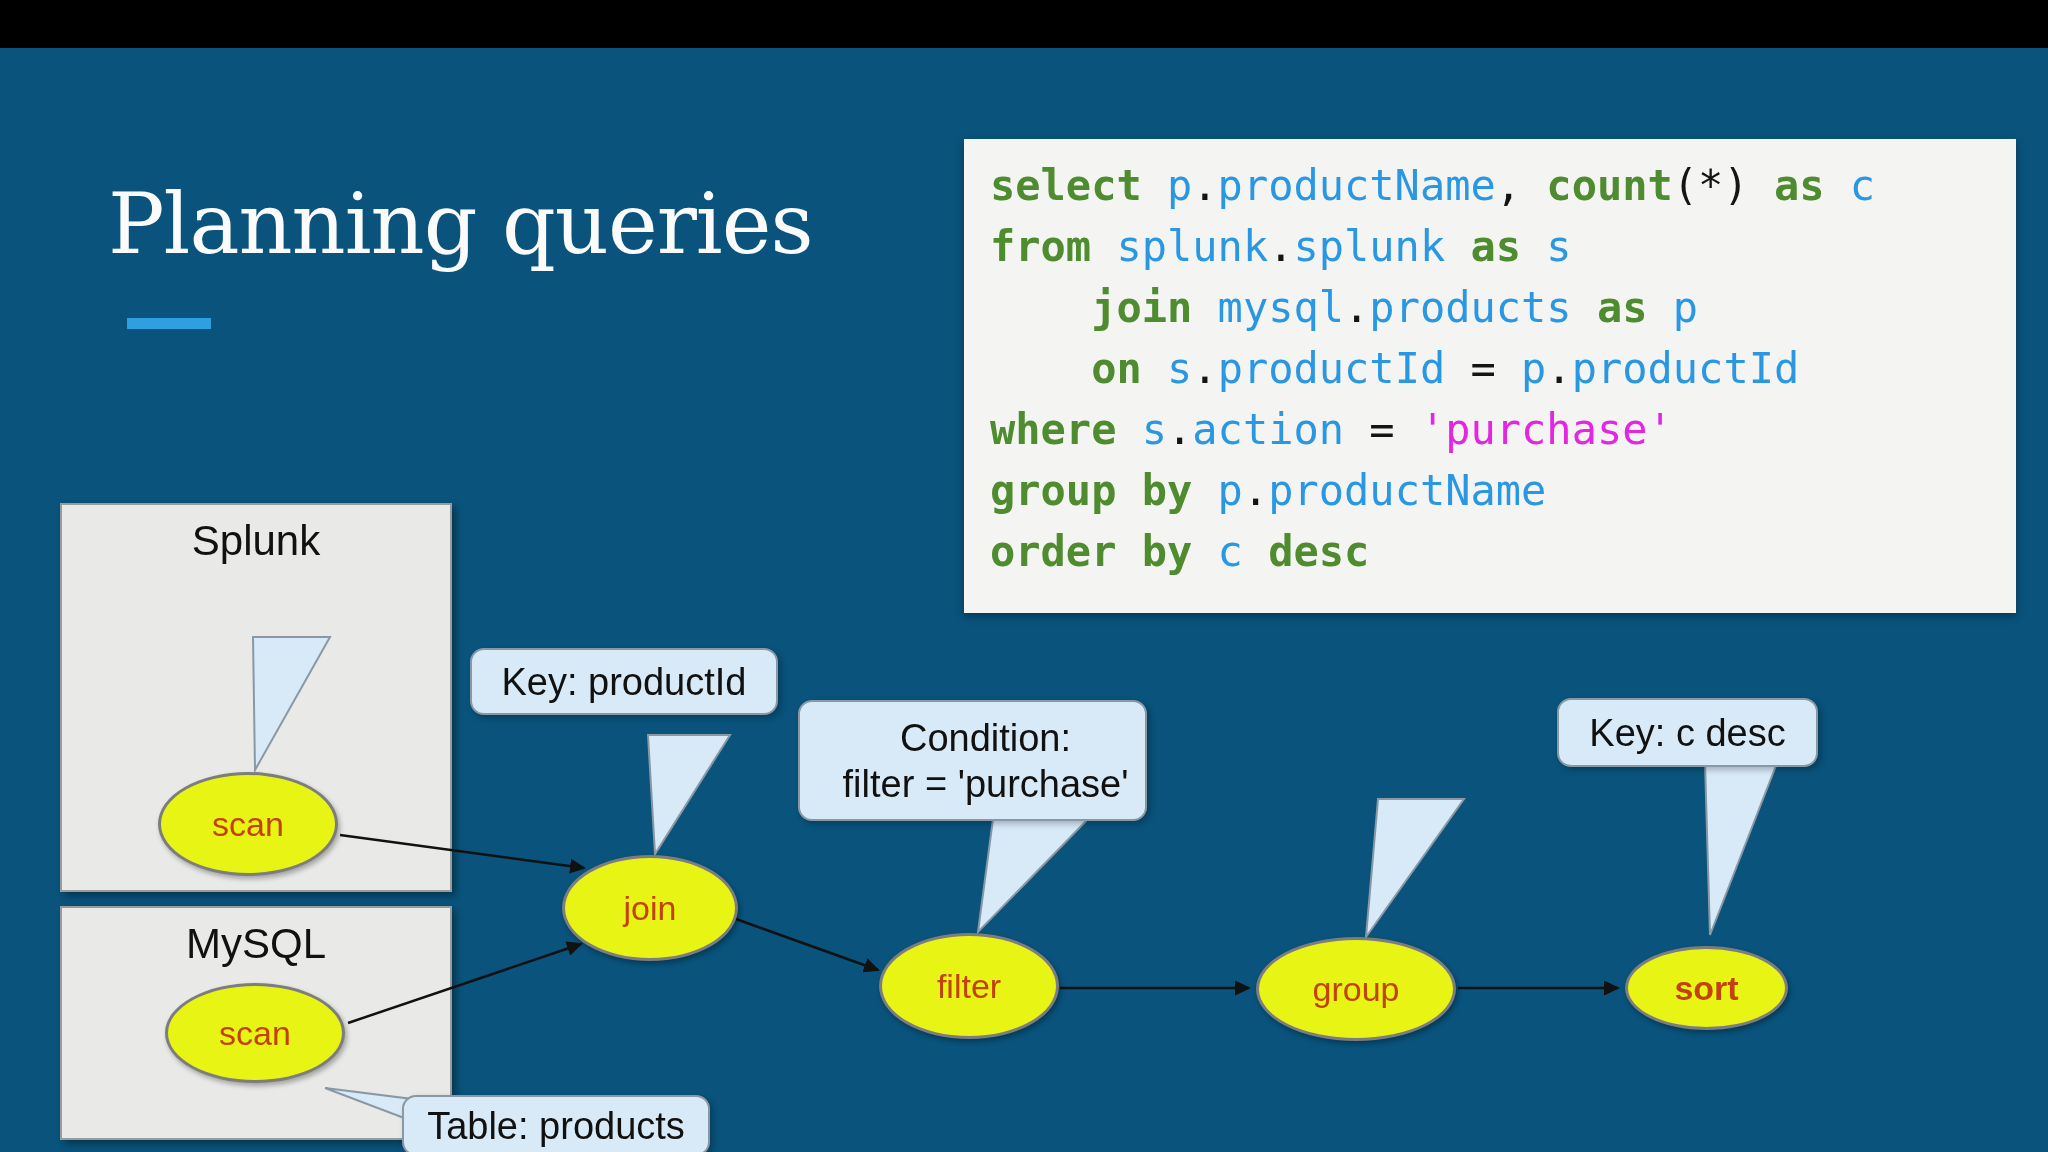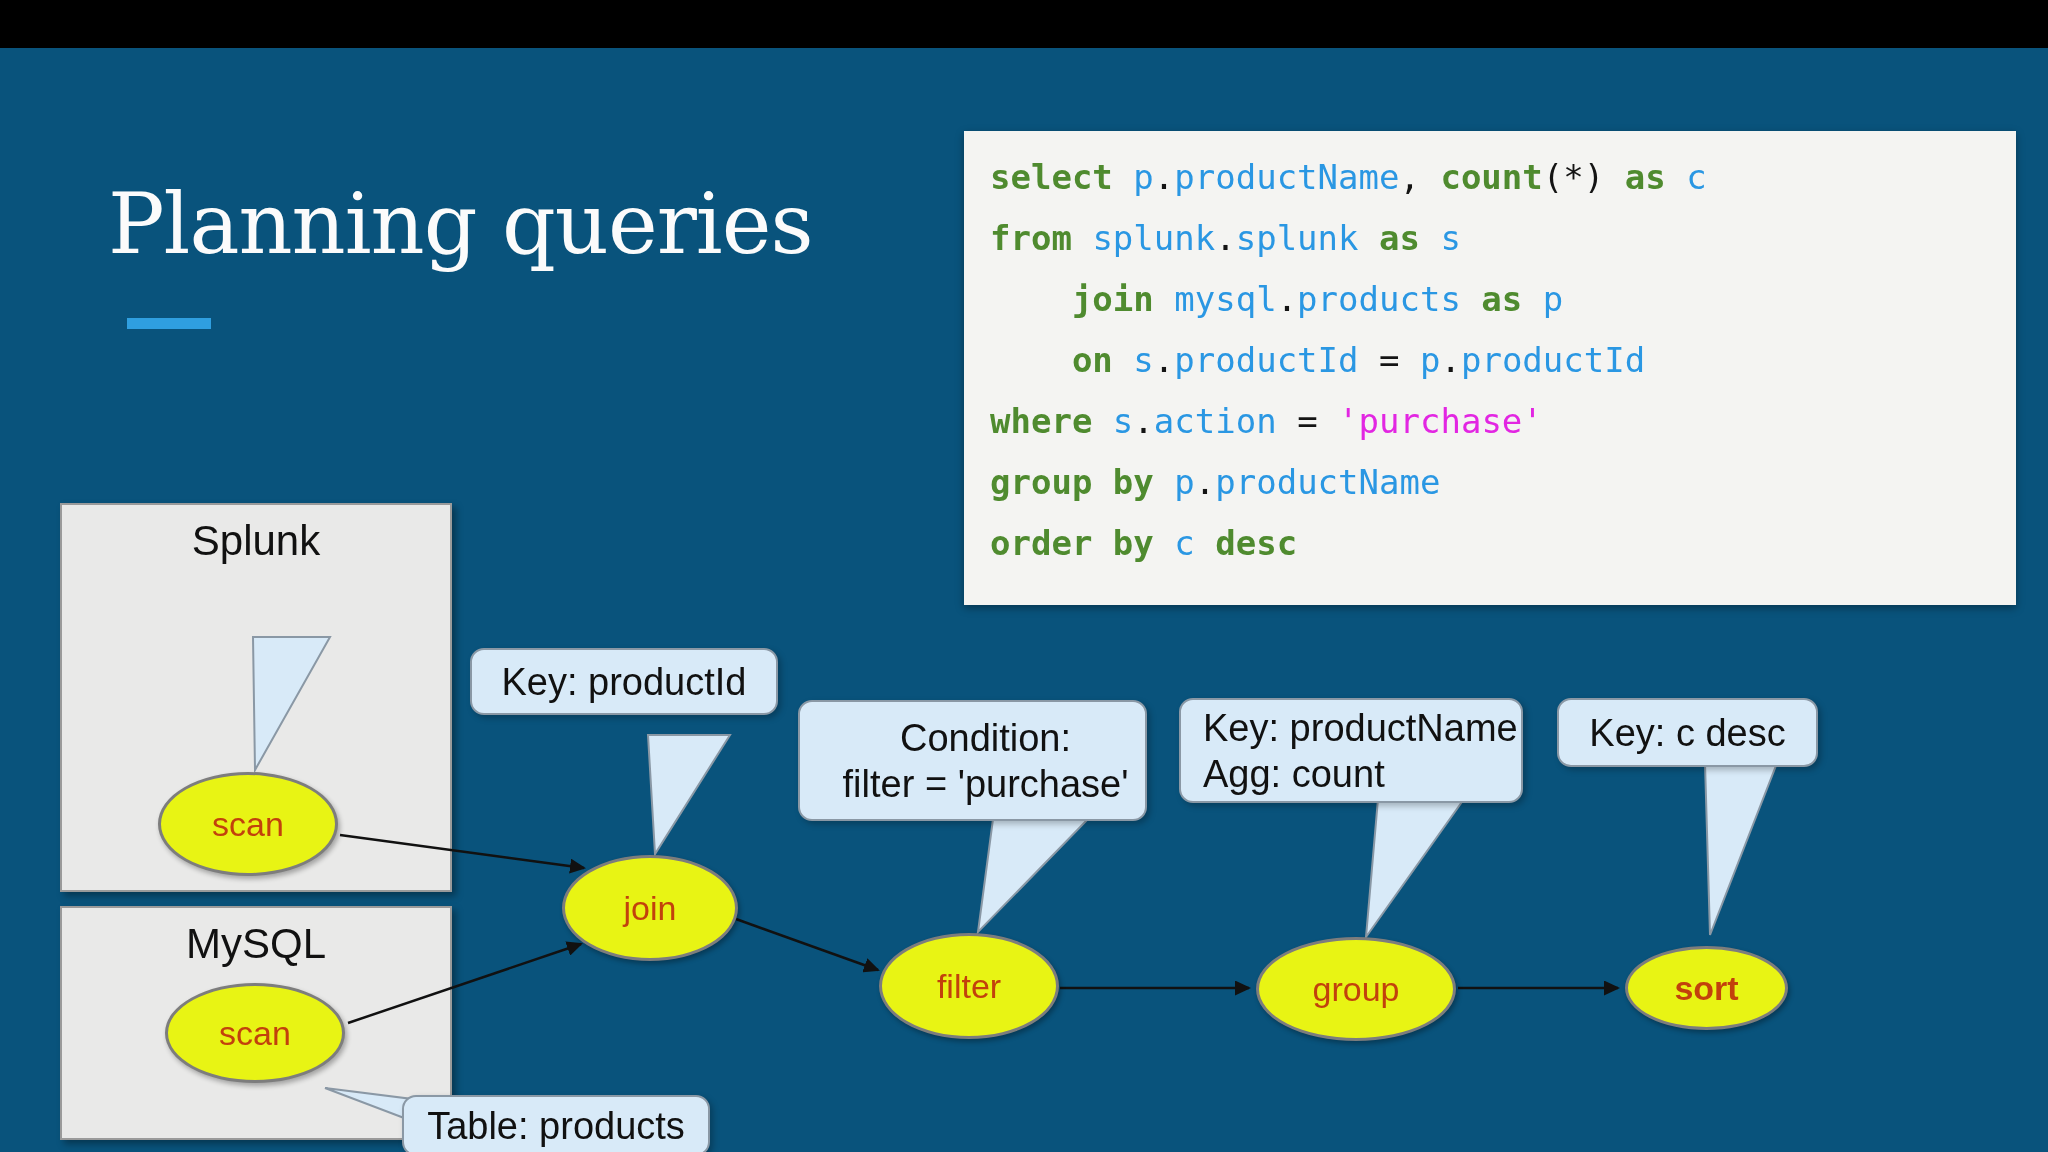--- a/index.html
+++ b/index.html
@@ -28,21 +28,21 @@
   }
   
   .code-block{
     position:absolute;left:964px;top:49px;
     width:1052px;height:474px;
     background:var(--code-bg,#f4f4f2);
     box-shadow:0 3px 8px rgba(0,0,0,.35);
     box-sizing:border-box;
     padding:16px 15px 0 26px;
     font-family:"DejaVu Sans Mono",monospace;
-    font-size:34px;line-height:61px;
+    font-size:42px;line-height:61px;
     white-space:pre;
     color:var(--code-punct,#141414);
   }
   .tok-kw{color:var(--code-keyword,#4f8b2f);font-weight:bold;}
   .tok-id{color:var(--code-identifier,#2a97e3);}
   .tok-str{color:var(--code-string,#e226e2);}
   .tok-pu,.tok-pl{color:var(--code-punct,#141414);}
   
   .connector-layer{position:absolute;left:0;top:0;z-index:2;}
   .tail{fill:var(--callout-fill,#d8eaf8);stroke:var(--callout-border,#8a98a5);stroke-width:2;}
@@ -155,22 +155,18 @@
   <div class="callout callout-table-products">
     <span class="line">Table: products</span>
   </div>
   <div class="callout callout-key-productid">
     <span class="line">Key: productId</span>
   </div>
   <div class="callout callout-condition">
     <span class="line">Condition:</span>
     <span class="line">filter = 'purchase'</span>
   </div>
-  <div class="callout callout-group">
-    <span class="line">Key: productName</span>
-    <span class="line">Agg: count</span>
-  </div>
   <div class="callout callout-key-cdesc">
     <span class="line">Key: c desc</span>
   </div>
 
   <div class="bottom-strip"></div>
 </div>
 
 </body></html>

